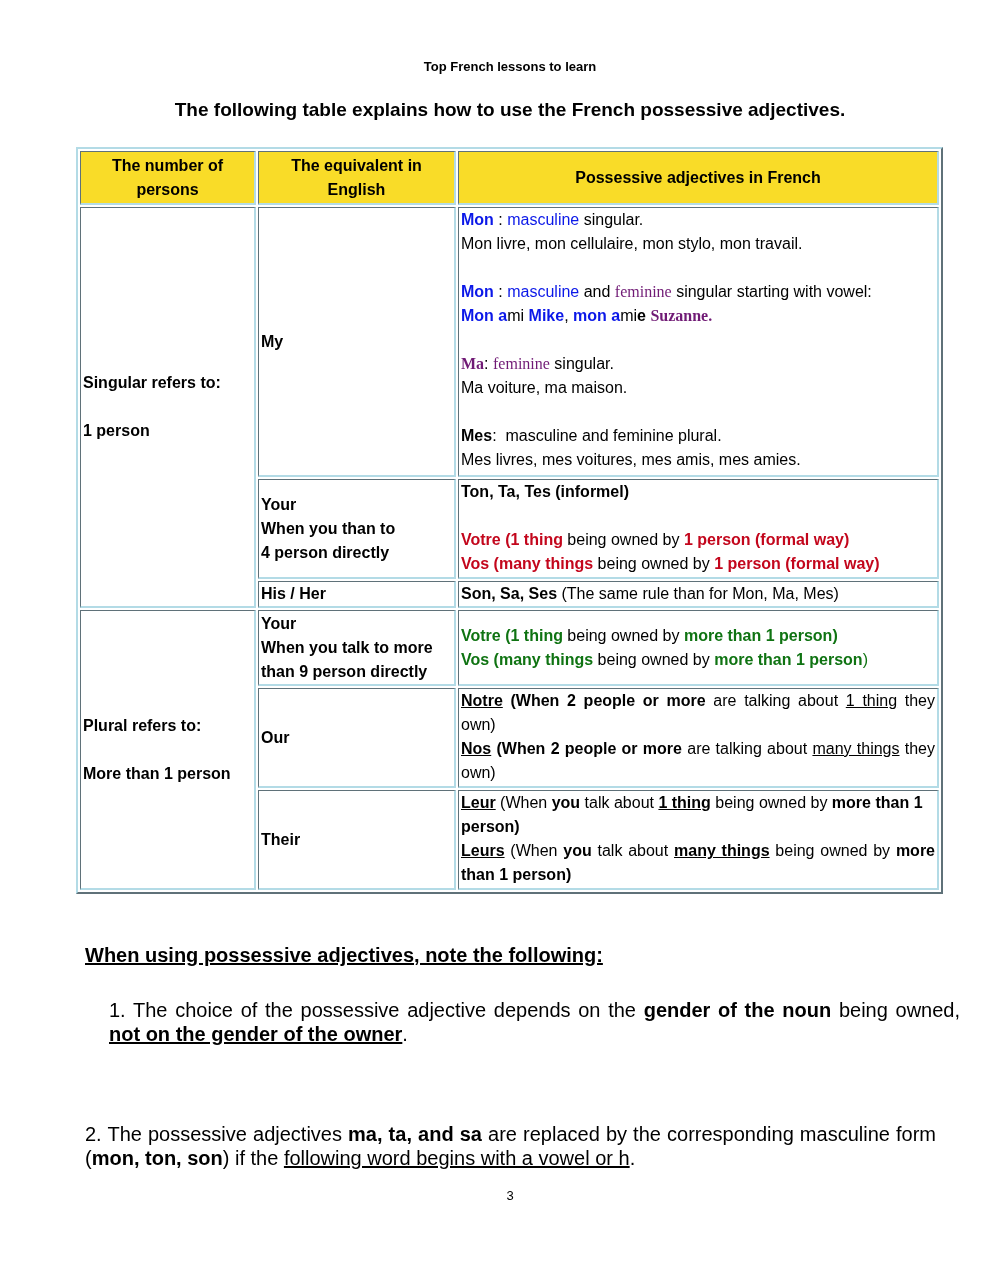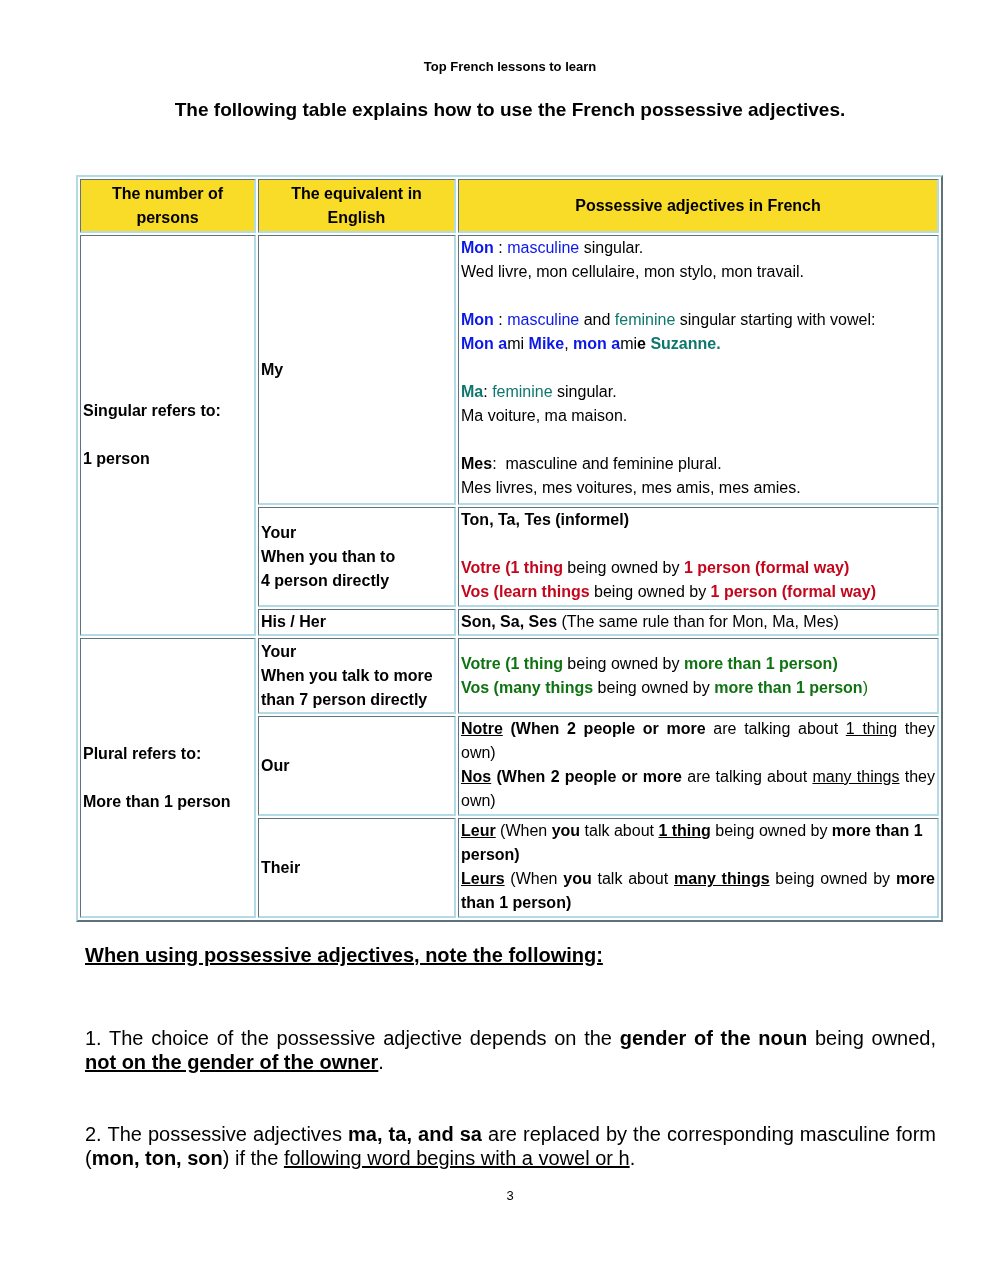--- a/index.html
+++ b/index.html
@@ -6,39 +6,39 @@
   body { width: 984px; height: 1286px; position: relative; overflow: hidden;
          font-family: "Liberation Sans", "DejaVu Sans", sans-serif; color: #000; }
   .doc-header { position: absolute; top: 59px; left: 0; width: 1020px; text-align: center;
                 font-size: 13px; font-weight: bold; }
   .doc-title { position: absolute; top: 99px; left: 0; width: 1020px; text-align: center;
                font-size: 19px; font-weight: bold; }
   table.poss { position: absolute; top: 147px; left: 76px; width: 867px;
                border-collapse: separate; border-spacing: 2px;
                border-top: 2px solid #b3dbe6; border-left: 2px solid #b3dbe6;
                border-right: 2px solid #5f7179; border-bottom: 2px solid #5f7179;
-               font-size: 16px; table-layout: fixed; margin-top: 28px; }
+               font-size: 16px; table-layout: fixed; }
   table.poss td, table.poss th {
     border-top: 1px solid #5f7179; border-left: 1px solid #5f7179;
     border-right: 2px solid #b3dbe6; border-bottom: 2px solid #b3dbe6;
     padding: 0 2px; vertical-align: middle; line-height: 24px; }
   table.poss th { background: #f9dc28; font-weight: bold; text-align: center; height: 51px; }
   .c-center { font-weight: bold; }
   .c-desc { text-align: left; vertical-align: top !important; }
   .justify { text-align: justify; }
   .blue { color: #0b18e8; }
-  .pink { color: #0f766e; }
+  .pink { color: #701a75; font-family: Liberation Serif, serif; }
   .red { color: #c3061c; }
   .green { color: #0f7312; }
   b { font-weight: bold; }
   u { }
   .spacer { height: 24px; }
   .notes { position: absolute; left: 85px; width: 851px; font-size: 20px; line-height: 24px; }
   .notes-title { top: 943px; font-weight: bold; text-decoration: underline; }
-  .note1 { top: 1026px; text-align: justify; }
+  .note1 { top: 998px; text-align: justify; margin-left: 24px; }
   .note2 { top: 1122px; text-align: justify; }
   .page-num { position: absolute; top: 1188px; left: 0; width: 1020px; text-align: center; font-size: 13px; }
 </style>
 </head>
 <body>
 
 <div class="doc-header">Top French lessons to learn</div>
 <div class="doc-title">The following table explains how to use the French possessive adjectives.</div>
 
 <table class="poss">
@@ -56,21 +56,21 @@
 
   <tr style="height:270px">
     <td rowspan="3" class="c-center">
       <div>Singular refers to:</div>
       <div class="spacer"></div>
       <div>1 person</div>
     </td>
     <td class="c-center">My</td>
     <td class="c-desc">
       <div><b class="blue">Mon</b><span> : </span><span class="blue">masculine</span><span> singular.</span></div>
-      <div>Wed livre, mon cellulaire, mon stylo, mon travail.</div>
+      <div>Mon livre, mon cellulaire, mon stylo, mon travail.</div>
       <div class="spacer"></div>
       <div><b class="blue">Mon</b><span> : </span><span class="blue">masculine</span><span> and </span><span class="pink">feminine</span><span> singular starting with vowel:</span></div>
       <div><b class="blue">Mon a</b><span>mi </span><b class="blue">Mike</b><span>, </span><b class="blue">mon a</b><span>mi</span><b>e </b><b class="pink">Suzanne.</b></div>
       <div class="spacer"></div>
       <div><b class="pink">Ma</b><span>: </span><span class="pink">feminine</span><span> singular.</span></div>
       <div>Ma voiture, ma maison.</div>
       <div class="spacer"></div>
       <div><b>Mes</b><span style="white-space:pre">:  masculine and feminine plural.</span></div>
       <div>Mes livres, mes voitures, mes amis, mes amies.</div>
     </td>
@@ -79,39 +79,39 @@
   <tr style="height:100px">
     <td class="c-center">
       <div>Your</div>
       <div>When you than to</div>
       <div>4 person directly</div>
     </td>
     <td class="c-desc">
       <div><b>Ton, Ta, Tes (informel)</b></div>
       <div class="spacer"></div>
       <div><b class="red">Votre (1 thing</b><span> being owned by </span><b class="red">1 person (formal way)</b></div>
-      <div><b class="red">Vos (learn things</b><span> being owned by </span><b class="red">1 person (formal way)</b></div>
+      <div><b class="red">Vos (many things</b><span> being owned by </span><b class="red">1 person (formal way)</b></div>
     </td>
   </tr>
 
   <tr style="height:24px">
     <td class="c-center">His / Her</td>
     <td class="c-desc"><b>Son, Sa, Ses</b><span> (The same rule than for Mon, Ma, Mes)</span></td>
   </tr>
 
   <tr style="height:76px">
     <td rowspan="3" class="c-center">
       <div>Plural refers to:</div>
       <div class="spacer"></div>
       <div>More than 1 person</div>
     </td>
     <td class="c-center">
       <div>Your</div>
       <div>When you talk to more</div>
-      <div>than 7 person directly</div>
+      <div>than 9 person directly</div>
     </td>
     <td class="c-desc" style="vertical-align:middle !important">
       <div><b class="green">Votre (1 thing</b><span> being owned by </span><b class="green">more than 1 person)</b></div>
       <div><b class="green">Vos (</b><b class="green">many things</b><span> being owned by </span><b class="green">more than 1 person</b><span class="green">)</span></div>
     </td>
   </tr>
 
   <tr style="height:100px">
     <td class="c-center">Our</td>
     <td class="c-desc justify">

